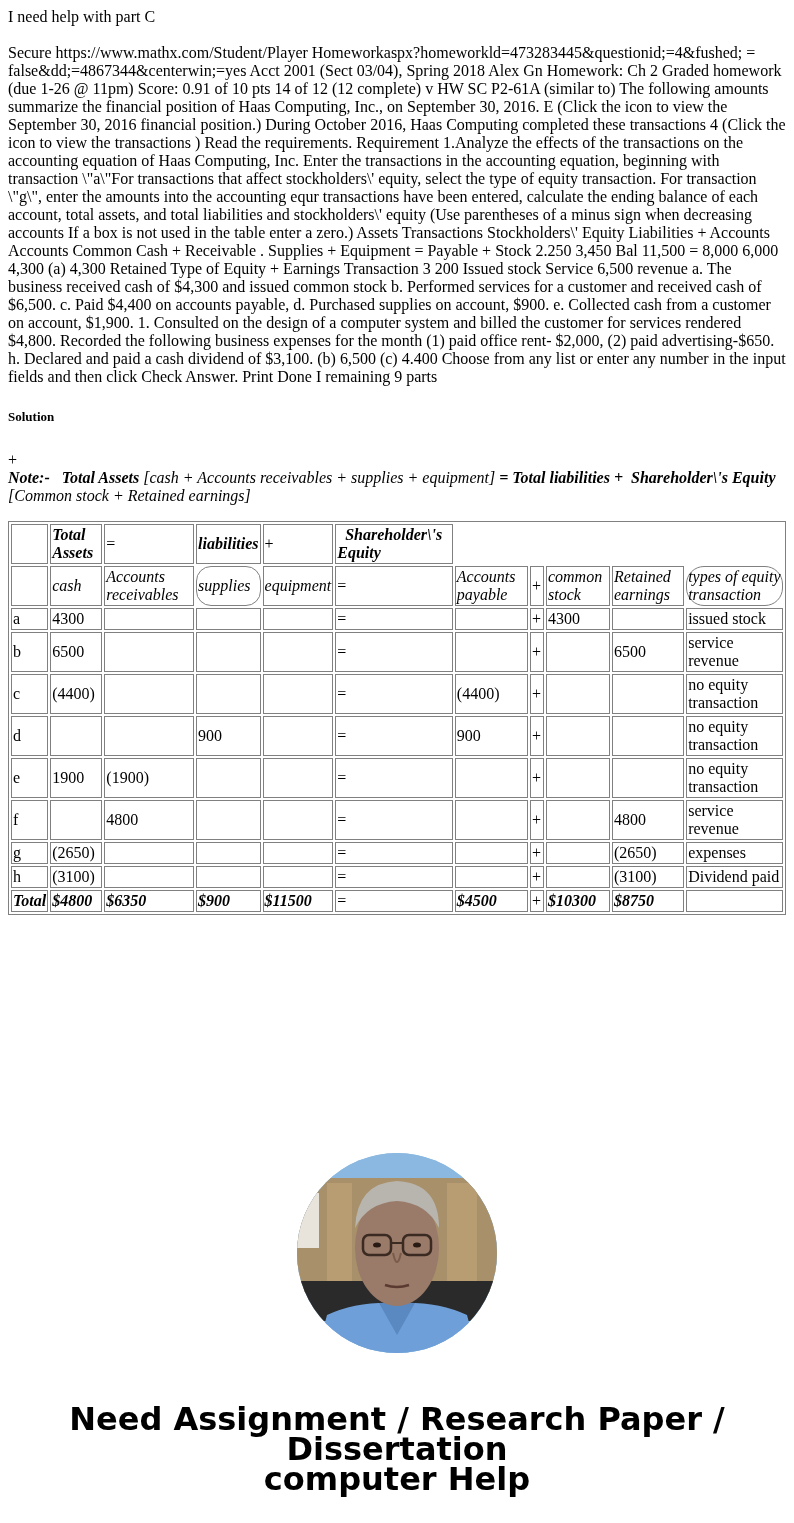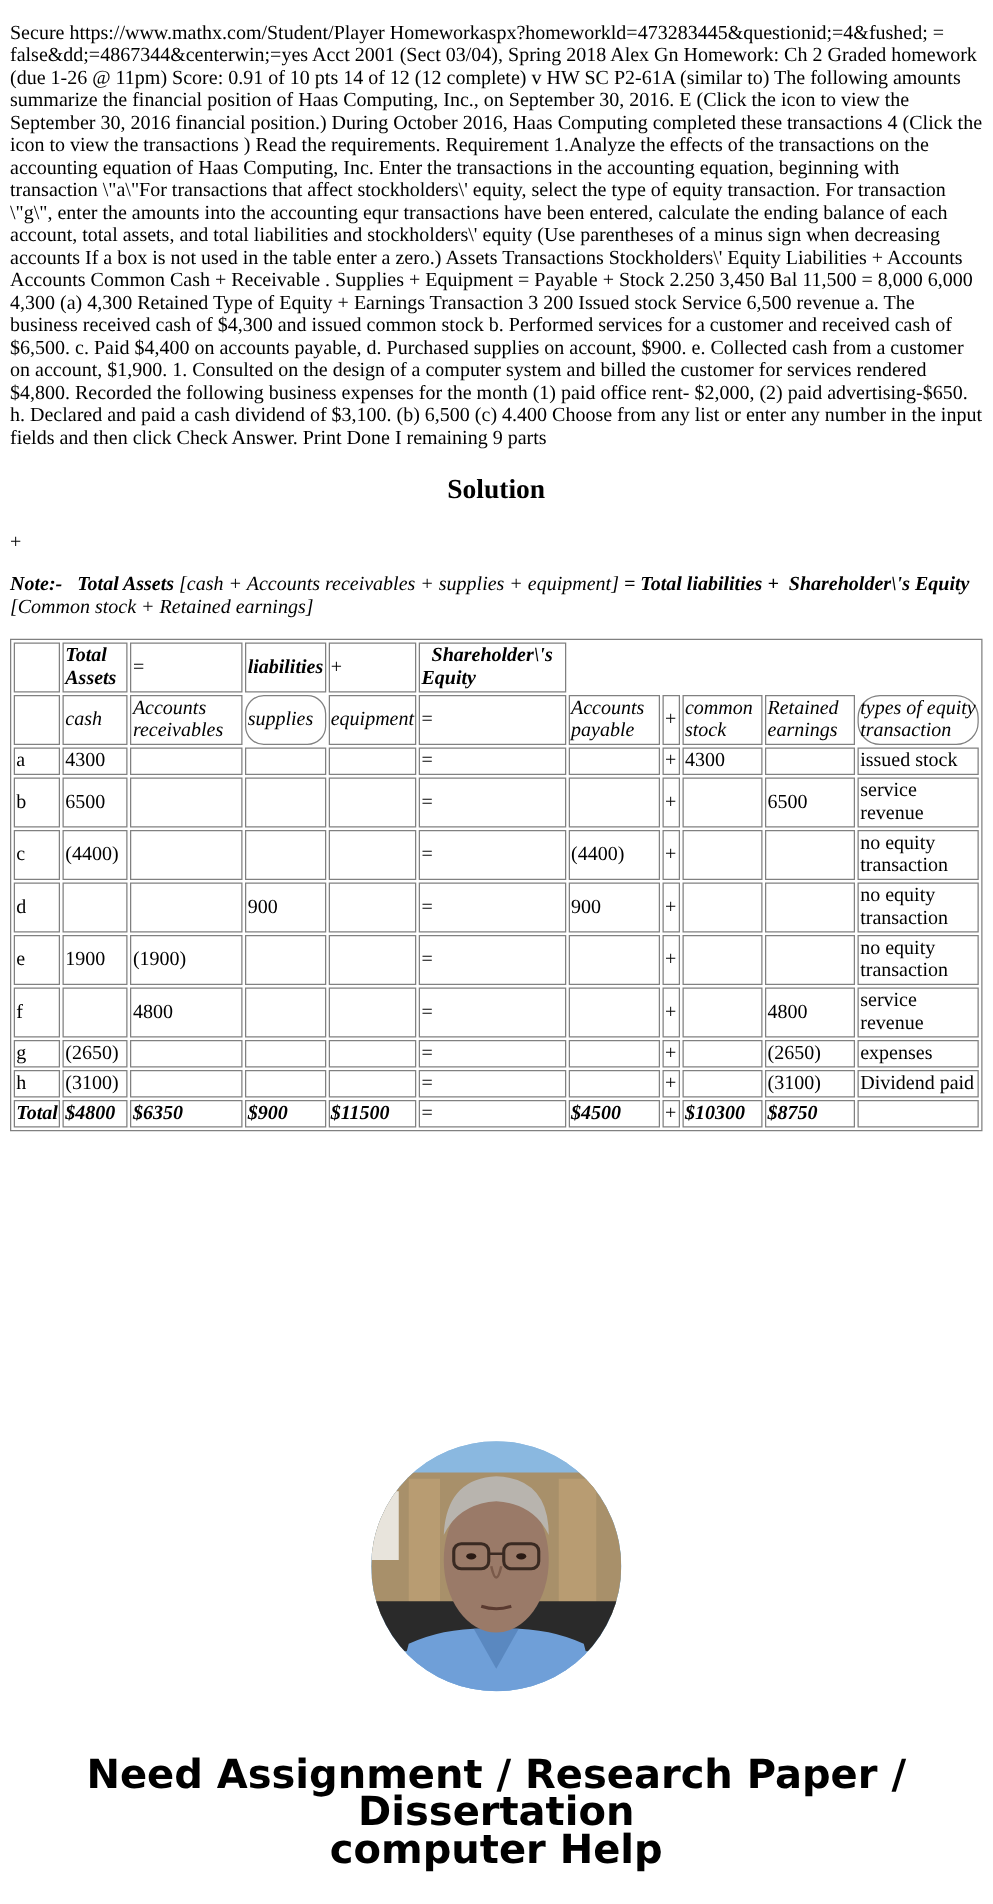--- a/index.html
+++ b/index.html
@@ -21,31 +21,29 @@
       padding: 0 8px;
     }
     p { margin: 0; }
     .question-intro {
       margin-top: 8px;
     }
     .question-body {
       margin-top: 18px;
     }
     h3.solution-heading {
-      font-size: 22px;
+      font-size: 13px;
       font-weight: bold;
       margin: 20px 0 0 0;
       line-height: 22px;
-      text-align: center;
     }
     .plus-line {
       margin-top: 23px;
     }
     .note {
-      margin-top: 16px;
       font-style: italic;
     }
     .note b { font-weight: bold; }
 
     table.solution-table {
       margin-top: 16px;
       border: 1px solid #808080;
       border-collapse: separate;
       border-spacing: 2px;
       width: 778px;
@@ -106,20 +104,21 @@
       font-weight: bold;
       font-size: 32px;
       line-height: 30px;
       color: #000000;
     }
   </style>
 </head>
 <body>
 
 <div class="page">
+  <p class="question-intro">I need help with part C</p>
   <p class="question-body">Secure https://www.mathx.com/Student/Player Homeworkaspx?homeworkld=473283445&amp;questionid;=4&amp;fushed; = false&amp;dd;=4867344&amp;centerwin;=yes Acct 2001 (Sect 03/04), Spring 2018 Alex Gn Homework: Ch 2 Graded homework (due 1-26 @ 11pm) Score: 0.91 of 10 pts 14 of 12 (12 complete) v HW SC P2-61A (similar to) The following amounts summarize the financial position of Haas Computing, Inc., on September 30, 2016. E (Click the icon to view the September 30, 2016 financial position.) During October 2016, Haas Computing completed these transactions 4 (Click the icon to view the transactions ) Read the requirements. Requirement 1.Analyze the effects of the transactions on the accounting equation of Haas Computing, Inc. Enter the transactions in the accounting equation, beginning with transaction \"a\"For transactions that affect stockholders\' equity, select the type of equity transaction. For transaction \"g\", enter the amounts into the accounting equr transactions have been entered, calculate the ending balance of each account, total assets, and total liabilities and stockholders\' equity (Use parentheses of a minus sign when decreasing accounts If a box is not used in the table enter a zero.) Assets Transactions Stockholders\' Equity Liabilities + Accounts Accounts Common Cash + Receivable . Supplies + Equipment = Payable + Stock 2.250 3,450 Bal 11,500 = 8,000 6,000 4,300 (a) 4,300 Retained Type of Equity + Earnings Transaction 3 200 Issued stock Service 6,500 revenue a. The business received cash of $4,300 and issued common stock b. Performed services for a customer and received cash of $6,500. c. Paid $4,400 on accounts payable, d. Purchased supplies on account, $900. e. Collected cash from a customer on account, $1,900. 1. Consulted on the design of a computer system and billed the customer for services rendered $4,800. Recorded the following business expenses for the month (1) paid office rent- $2,000, (2) paid advertising-$650. h. Declared and paid a cash dividend of $3,100. (b) 6,500 (c) 4.400 Choose from any list or enter any number in the input fields and then click Check Answer. Print Done I remaining 9 parts</p>
 
   <h3 class="solution-heading">Solution</h3>
   <p class="plus-line">+</p>
 
   <p class="note">
     <b>Note:-</b>&nbsp;&nbsp;
     <b>Total Assets</b>
     <span>[cash + Accounts receivables + supplies + equipment]</span>
     <b>= Total liabilities +</b>&nbsp;

